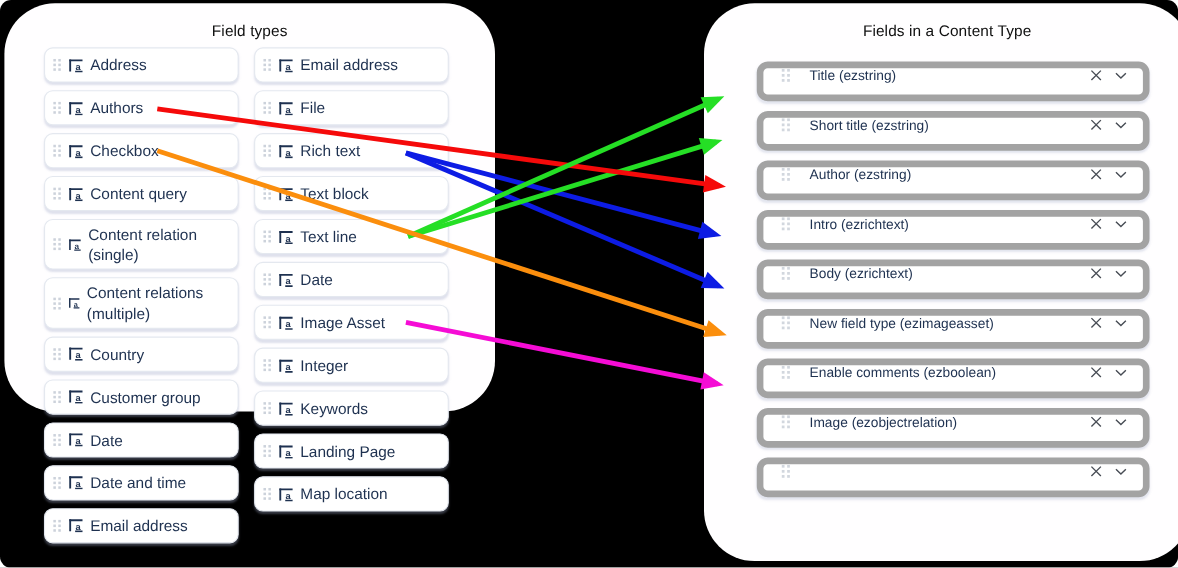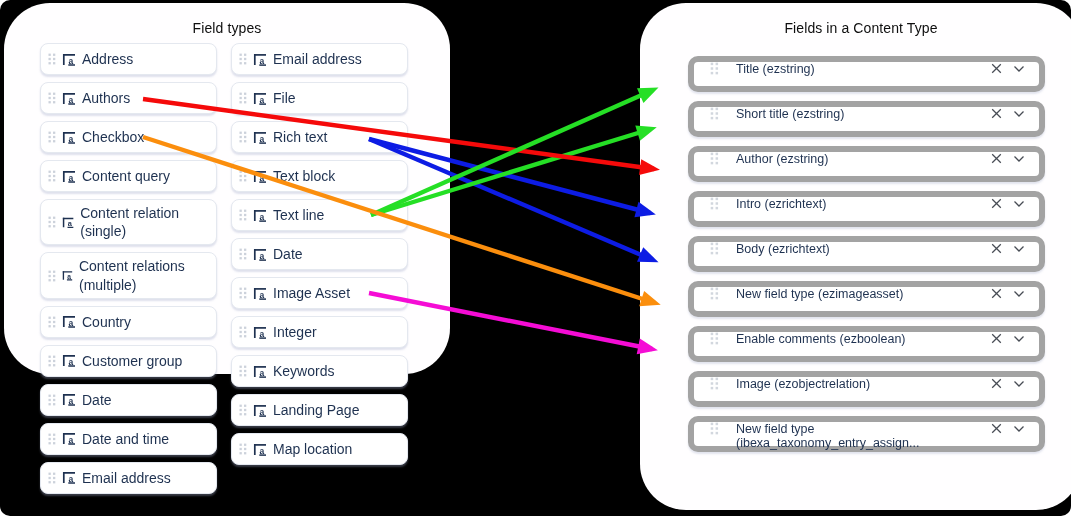--- a/index.html
+++ b/index.html
@@ -710,21 +710,20 @@
           <svg class="dots" width="9" height="13" viewBox="0 0 8 12">
             <g fill="#d2d7de">
               <rect x="0.5" y="0.6" width="2.3" height="2.3"></rect>
               <rect x="5" y="0.6" width="2.3" height="2.3"></rect>
               <rect x="0.5" y="4.85" width="2.3" height="2.3"></rect>
               <rect x="5" y="4.85" width="2.3" height="2.3"></rect>
               <rect x="0.5" y="9.1" width="2.3" height="2.3"></rect>
               <rect x="5" y="9.1" width="2.3" height="2.3"></rect>
             </g>
           </svg>
-          <span class="field-label">New field type (ibexa_taxonomy_entry_assign...</span>
           <span class="row-actions">
             <span class="icon-btn">
               <svg width="13" height="13" viewBox="0 0 13 13">
                 <path d="M2.2 2.2 L10.8 10.8 M10.8 2.2 L2.2 10.8" stroke="#474c54" stroke-width="1.25" fill="none"></path>
               </svg>
             </span>
             <span class="icon-btn">
               <svg width="12" height="8" viewBox="0 0 12 8">
                 <path d="M1.5 1.5 L6 6 L10.5 1.5" stroke="#474c54" stroke-width="1.25" fill="none"></path>
               </svg>

